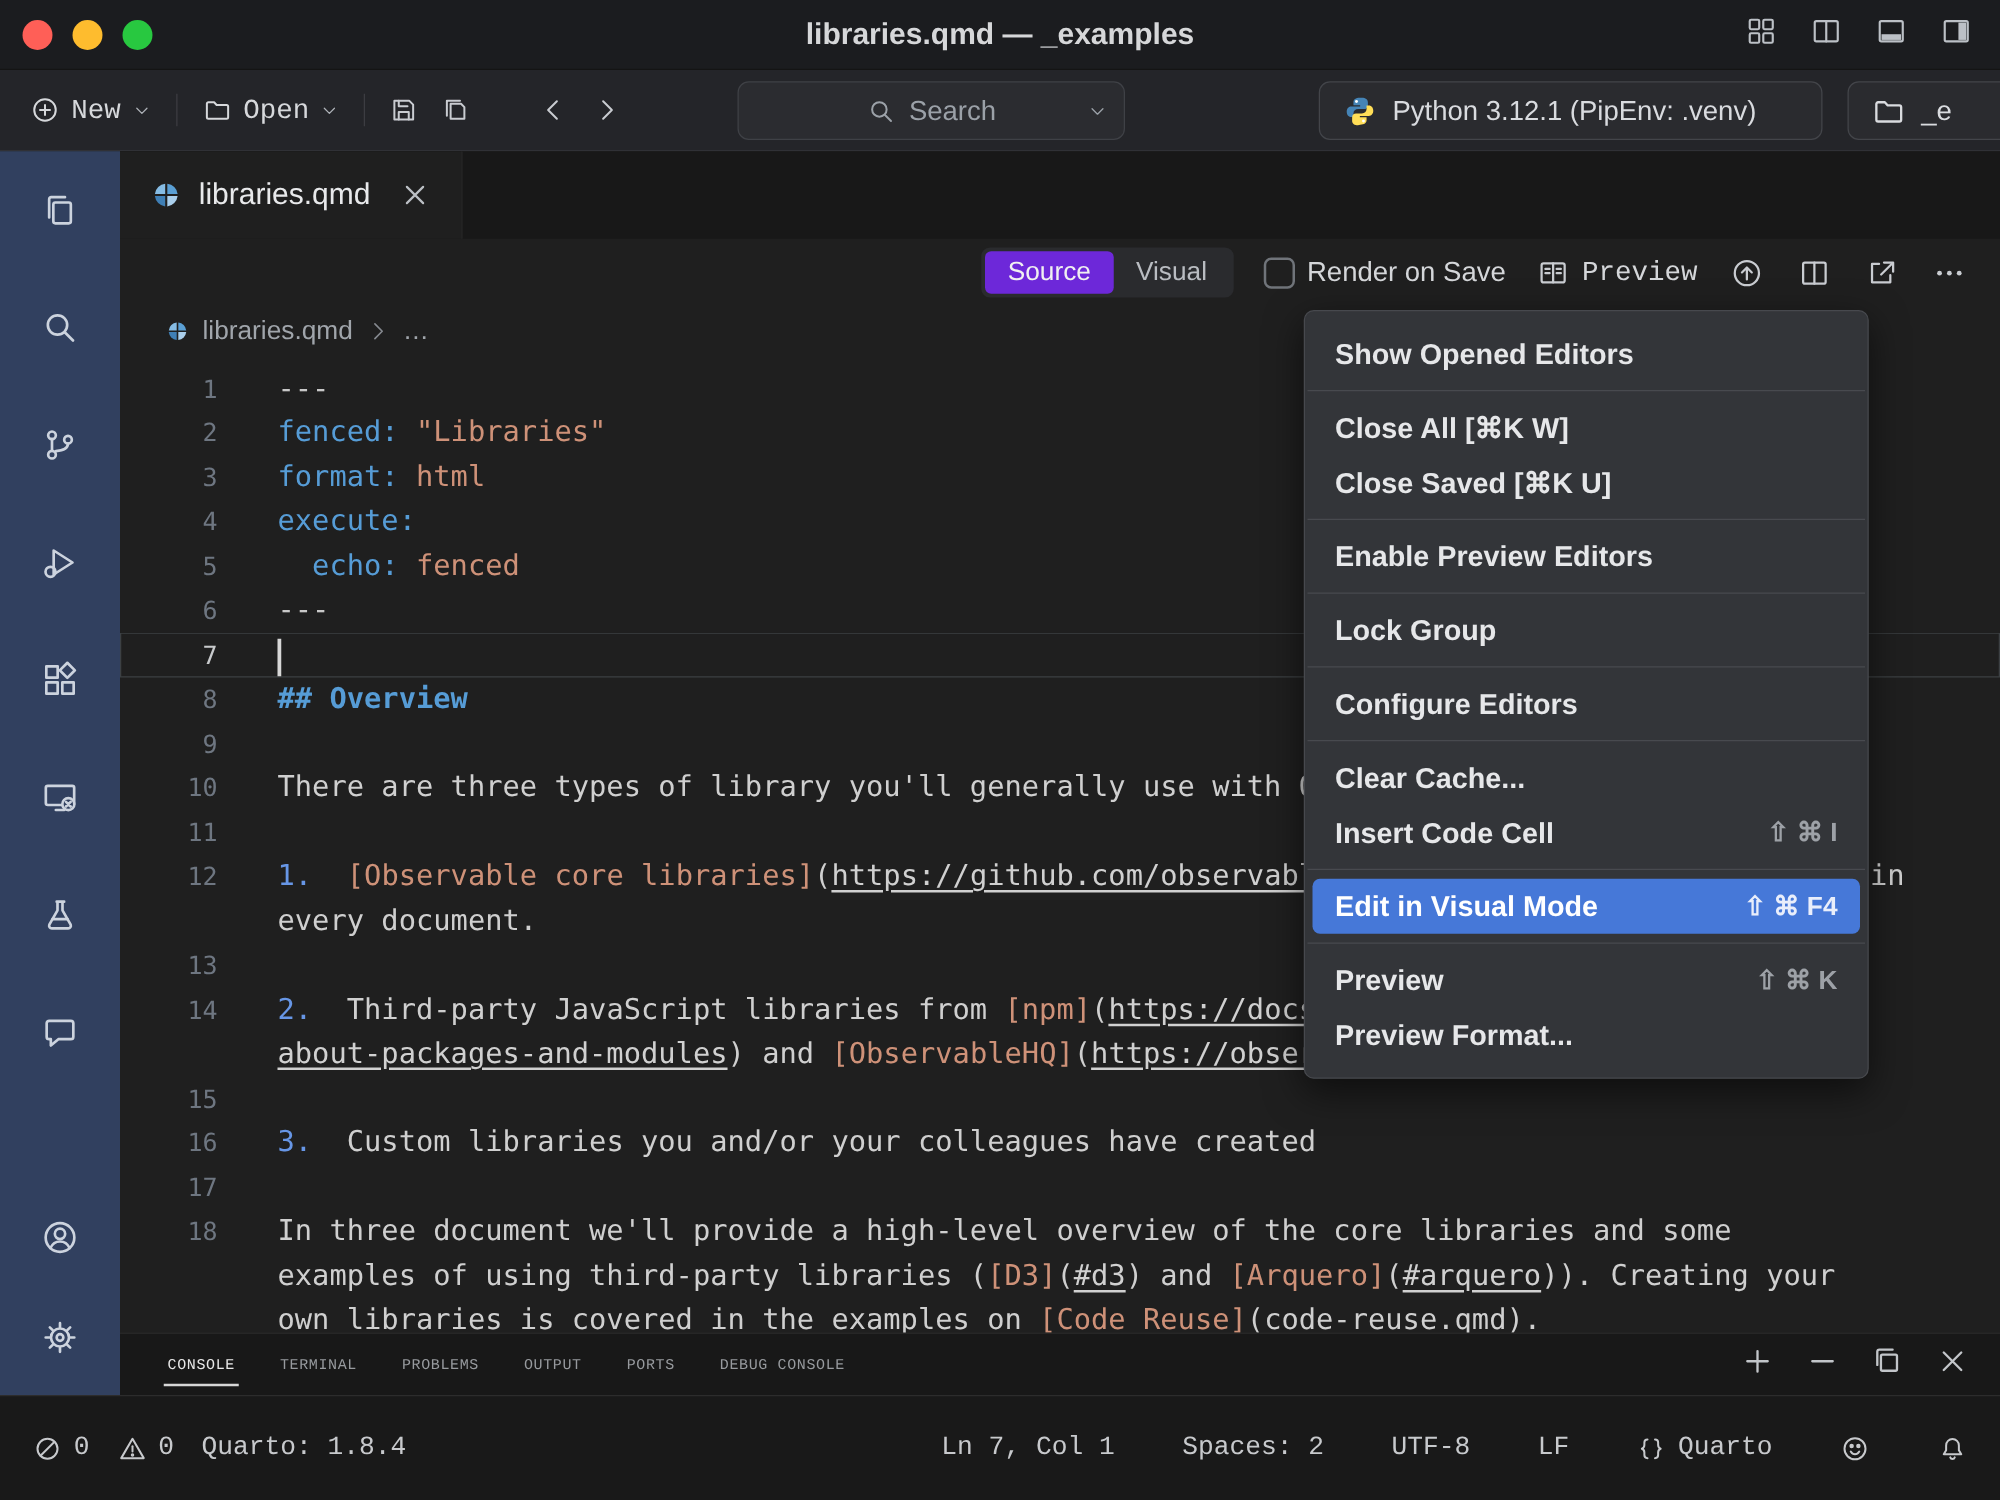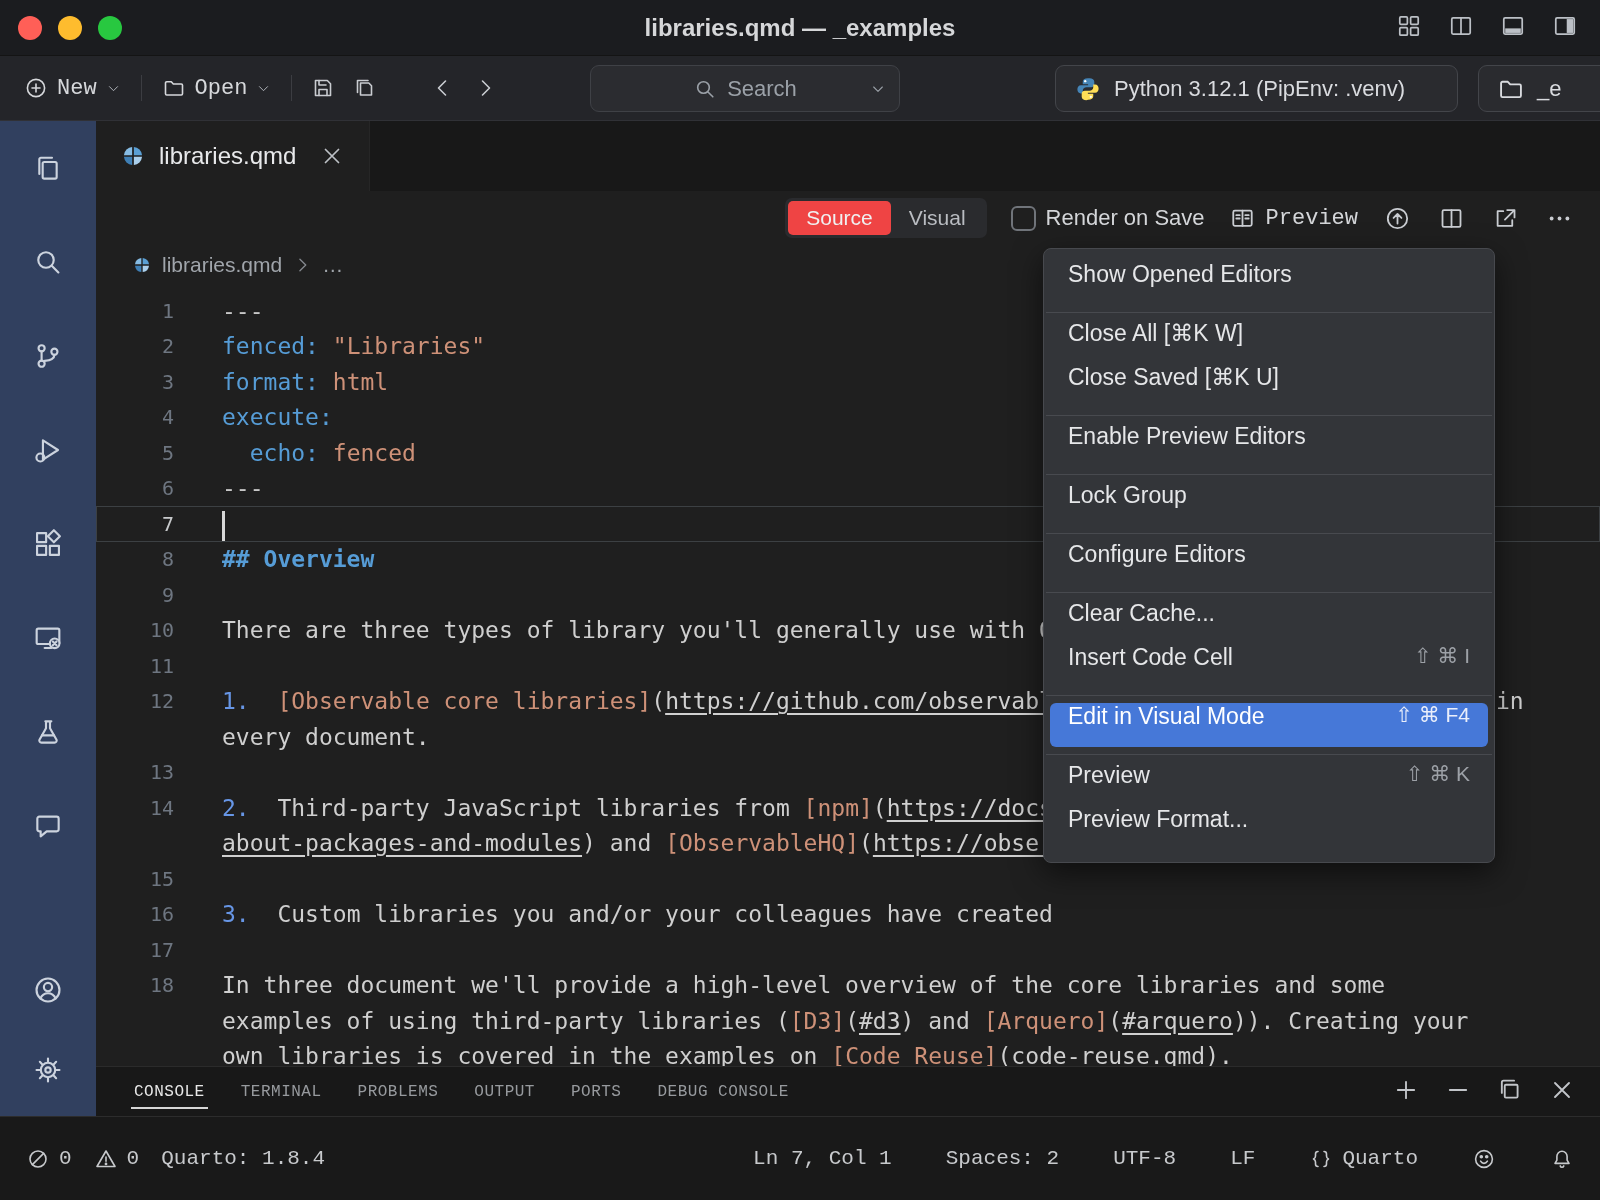--- a/index.html
+++ b/index.html
@@ -54,21 +54,21 @@
   .tabstrip{flex:0 0 70px;background:#181818;display:flex;}
   .tab{height:70px;display:flex;align-items:center;gap:13px;padding:0 24px;background:#1f1f1f;
     border-right:1px solid #262626;font-size:24px;color:#e8e9eb;}
   .tab .ic{width:26px;height:26px;}
   .tab-close{width:22px;height:22px;color:#bcc0c5;margin-left:10px;}
 
   .editor-actionbar{flex:0 0 54px;display:flex;align-items:center;justify-content:flex-end;
     gap:24px;padding-right:26px;color:#cdd0d4;font-size:22px;}
   .seg{display:flex;background:#2a2b2e;border-radius:7px;padding:3px;font-size:21px;}
   .seg .opt{padding:5px 18px;border-radius:5px;color:#b9bcc1;}
-  .seg .opt.active{background:#ef4444;color:#f0f0f1;}
+  .seg .opt.active{background:#6d28d9;color:#f0f0f1;}
   .checkbox{width:25px;height:25px;border:2px solid #70747a;border-radius:6px;}
   .label-btn{display:flex;align-items:center;gap:10px;color:#d4d6d9;font-size:22px;}
   .act-ic{width:27px;height:27px;color:#c9ccd1;}
 
   .breadcrumb{flex:0 0 40px;display:flex;align-items:center;gap:10px;padding-left:36px;
     color:#a0a5ab;font-size:21px;}
   .breadcrumb .ic{width:20px;height:20px;}
   .bc-chev{width:15px;height:15px;color:#85898f;}
 
   .code{flex:1 1 auto;padding-top:8px;overflow:hidden;position:relative;}
@@ -87,31 +87,31 @@
   .tk-head{color:var(--syntax-heading,#569cd6);font-weight:bold}
   .tk-num{color:var(--syntax-list-num,#6796e6)}
   .tk-txt{color:#cfcfcf}
   .tk-link{color:var(--syntax-string,#ce9178)}
   .tk-url{color:#d0d0d0;text-decoration:underline;text-underline-offset:4px;}
 
   
   .context-menu{position:absolute;left:1043px;top:127px;width:452px;background:#333539;
     border:1px solid #47494e;border-radius:8px;box-shadow:0 10px 30px rgba(0,0,0,.55);
     padding:12px 0;z-index:10;font-size:23px;color:#e6e7e9;}
-  .menu-item{display:flex;justify-content:space-between;height:44px;
-    padding:0 18px;margin:0 6px;border-radius:6px;white-space:nowrap;}
+  .menu-item{display:flex;justify-content:space-between;align-items:center;height:44px;
+    padding:0 18px;margin:0 6px;border-radius:6px;white-space:nowrap;font-weight:bold;}
   .menu-item.highlighted{background:var(--menu-highlight,#4678d8);color:#ffffff;}
   .menu-shortcut{color:#9da1a7;font-size:21px;margin-left:28px;}
   .menu-item.highlighted .menu-shortcut{color:#e9eefb;}
   .menu-sep{height:1px;background:#484a4f;margin:7px 2px;}
 
   
   .panelbar{flex:0 0 50px;background:#181818;border-top:1px solid #2b2b2b;display:flex;
     align-items:center;padding:0 24px 0 20px;}
-  .ptab{font-size:16px;color:#979a9e;padding:0 18px;height:100%;display:flex;align-items:center;
+  .ptab{font-size:12px;color:#979a9e;padding:0 18px;height:100%;display:flex;align-items:center;
     letter-spacing:.5px;position:relative;}
   .ptab.active{color:#e8e8e8;}
   .ptab.active::after{content:"";position:absolute;left:15px;right:15px;bottom:7px;height:2px;background:#d6d6d6;}
   .panel-actions{margin-left:auto;display:flex;gap:24px;color:#c2c5c9;}
   .panel-actions .ic{width:28px;height:28px;}
 
   
   .statusbar{flex:0 0 84px;background:#191919;border-top:1px solid #2c2c2c;display:flex;
     align-items:center;padding:0 26px;color:#c7c9cc;font-size:21px;}
   .sb-left{display:flex;align-items:center;gap:22px;}

